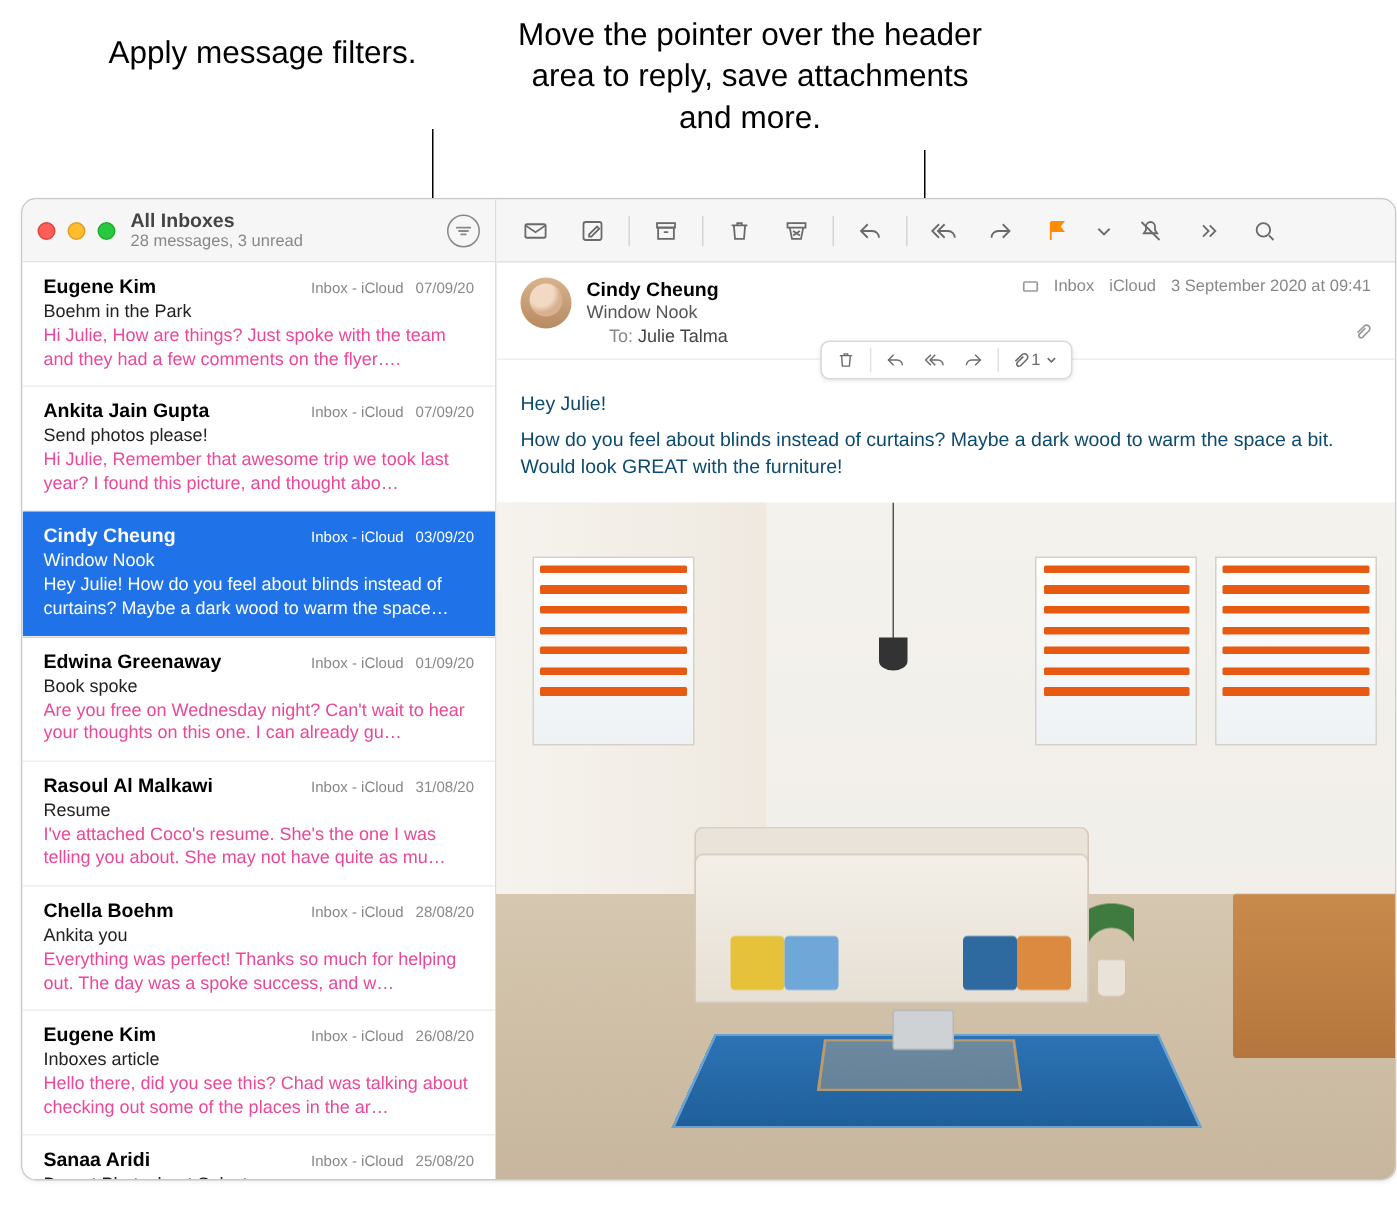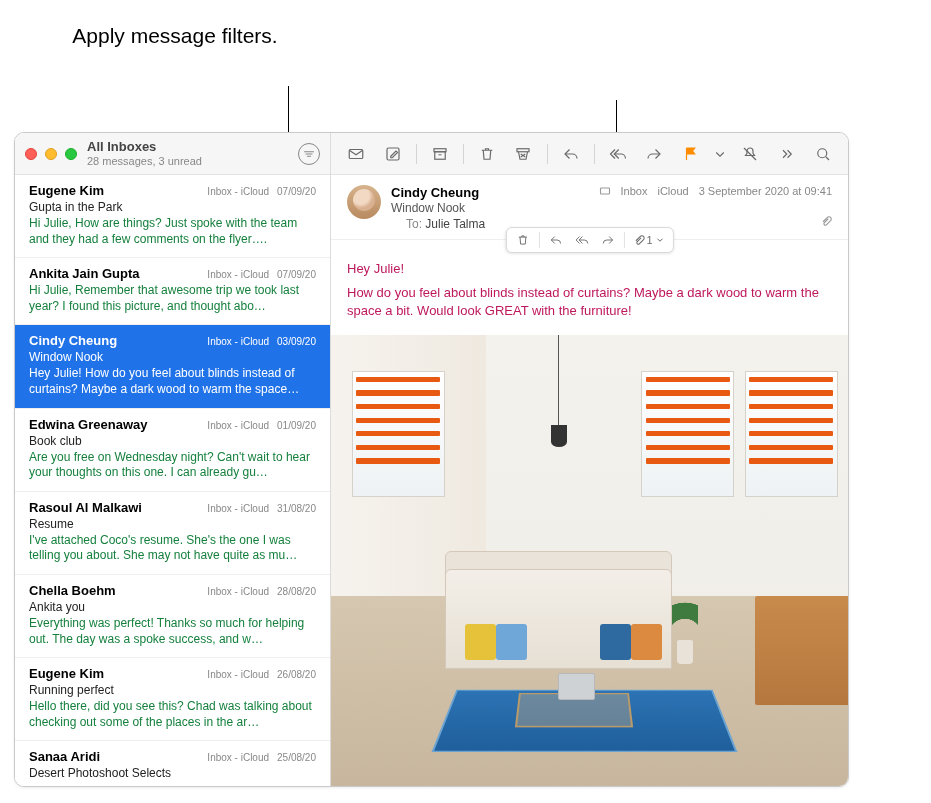--- a/index.html
+++ b/index.html
@@ -15,21 +15,21 @@
   .callout-text { font-size: 21px; color: #000; text-align: center; line-height: 1.3; }
   .callout-left { position: absolute; top: 22px; left: 60px; width: 230px; }
   .callout-right { position: absolute; top: 10px; left: 335px; width: 330px; }
   .callout-line-left { position: absolute; top: 86px; left: 288px; width: 1px; height: 55px; background: #000; }
   .callout-line-right { position: absolute; top: 100px; left: 616px; width: 1px; height: 170px; background: #000; }
 
   .app-window {
     position: absolute;
     top: 132px;
     left: 14px;
-    width: 835px;
+    width: 917px;
     height: 655px;
     border: 1px solid #c9c9c9;
     border-radius: 10px;
     overflow: hidden;
     background: #fff;
     box-shadow: 0 1px 3px rgba(0,0,0,0.08);
     display: flex;
   }
 
   .sidebar {
@@ -61,21 +61,21 @@
     width: 22px; height: 22px; border-radius: 50%;
     border: 1.5px solid #888; display: flex; align-items: center; justify-content: center;
   }
 
   .msg-list { flex: 1; overflow: hidden; background: #fff; }
   .msg-item { padding: 8px 14px 10px; border-bottom: 1px solid #eee; font-size: 12px; }
   .msg-line1 { display: flex; justify-content: space-between; align-items: baseline; }
   .msg-sender { font-weight: 700; font-size: 13px; color: #000; }
   .msg-meta { display: flex; gap: 8px; font-size: 10px; color: #888; }
   .msg-subject { font-size: 12px; color: #222; margin-top: 2px; }
-  .msg-preview { font-size: 12px; color: #15803d; margin-top: 2px; line-height: 1.3; max-height: 2.6em; overflow: hidden; }
+  .msg-preview { font-size: 12px; color: #ec4899; margin-top: 2px; line-height: 1.3; max-height: 2.6em; overflow: hidden; }
   .msg-item.selected { background: #1f72e8; color: #fff; }
   .msg-item.selected .msg-sender,
   .msg-item.selected .msg-subject,
   .msg-item.selected .msg-preview,
   .msg-item.selected .msg-meta { color: #fff; }
 
   .content { flex: 1; display: flex; flex-direction: column; min-width: 0; }
   .toolbar {
     height: 42px; border-bottom: 1px solid #e2e2e2; background: #f6f6f6;
     display: flex; align-items: center; padding: 0 8px; gap: 2px;
@@ -106,21 +106,21 @@
     position: absolute; left: 50%; transform: translateX(-50%); bottom: -14px;
     background: #fff; border: 1px solid #d9d9d9; border-radius: 6px;
     height: 26px; display: flex; align-items: center; padding: 0 4px; gap: 2px;
     box-shadow: 0 1px 3px rgba(0,0,0,0.1);
   }
   .hb-btn { width: 24px; height: 22px; display:flex; align-items:center; justify-content:center; color:#6a6a6a; }
   .hb-btn svg { width: 14px; height: 14px; stroke: currentColor; stroke-width: 1.6; fill: none; }
   .hb-sep { width: 1px; height: 16px; background: #e2e2e2; margin: 0 2px; }
   .hb-att { font-size: 11px; color: #6a6a6a; display:flex; align-items:center; gap:2px; padding: 0 4px; }
 
-  .msg-body { padding: 20px 16px 8px; font-size: 13px; color: #be185d; line-height:1.4; }
+  .msg-body { padding: 20px 16px 8px; font-size: 13px; color: #0c4a6e; line-height:1.4; }
   .msg-body p { margin-bottom: 6px; }
 
   .photo { flex: 1; min-height: 0; position: relative; overflow: hidden; background: linear-gradient(#f4f2ed 0%, #efece7 100%);}
   
   .room-wall-left { position:absolute; left:0; top:0; width:30%; height:100%; background: linear-gradient(90deg,#f6f3ee,#efe9e0); }
   .room-floor { position:absolute; left:-10%; right:-10%; bottom:0; height:42%; background: linear-gradient(#d6c7b0,#c7b69d); transform: perspective(400px) rotateX(6deg); transform-origin: top; }
   .rug { position:absolute; left:22%; bottom:3%; width:54%; height:24%; background: linear-gradient(#2d74b5,#1f5f9c); border: 2px solid #6aa3d1; transform: perspective(500px) rotateX(55deg); }
   .sofa { position:absolute; left:22%; bottom:26%; width:44%; height:22%; background: linear-gradient(#f3efe8,#e6dfd4); border-radius: 6px 6px 0 0; border:1px solid #d3c8b9;}
   .sofa-back { position:absolute; left:22%; bottom:42%; width:44%; height:10%; background:#e9e3d9; border-radius:6px 6px 0 0; border:1px solid #d3c8b9;}
   .sideboard { position:absolute; right:0; bottom:18%; width:18%; height:24%; background: linear-gradient(#c98b4c,#b5773d); border-radius: 2px 0 0 2px; }
@@ -148,20 +148,21 @@
   .pillow.p1 { left:26%; background:#e6c23a; }
   .pillow.p2 { left:32%; background:#6fa8d8; }
   .pillow.p3 { left:52%; background:#2e6aa0; }
   .pillow.p4 { left:58%; background:#dc8a3f; }
 </style>
 </head>
 <body>
 
 <div class="callouts">
   <div class="callout-text callout-left">Apply message filters.</div>
+  <div class="callout-text callout-right">Move the pointer over the header area to reply, save attachments and more.</div>
   <div class="callout-line-left"></div>
   <div class="callout-line-right"></div>
 </div>
 
 <div class="app-window">
 
   <div class="sidebar">
     <div class="sidebar-header">
       <div class="traffic-lights">
         <div class="tl tl-red"></div>
@@ -181,31 +182,32 @@
 
     <div class="msg-list" id="msg-list">
         <div class="msg-item">
           <div class="msg-line1">
             <span class="msg-sender">Eugene Kim</span>
             <span class="msg-meta">
               <span>Inbox - iCloud</span>
               <span>07/09/20</span>
             </span>
           </div>
-          <div class="msg-subject">Gupta in the Park</div>
+          <div class="msg-subject">Boehm in the Park</div>
           <div class="msg-preview">Hi Julie, How are things? Just spoke with the team and they had a few comments on the flyer….</div>
         </div>
         <div class="msg-item">
           <div class="msg-line1">
             <span class="msg-sender">Ankita Jain Gupta</span>
             <span class="msg-meta">
               <span>Inbox - iCloud</span>
               <span>07/09/20</span>
             </span>
           </div>
+          <div class="msg-subject">Send photos please!</div>
           <div class="msg-preview">Hi Julie, Remember that awesome trip we took last year? I found this picture, and thought abo…</div>
         </div>
         <div class="msg-item selected">
           <div class="msg-line1">
             <span class="msg-sender">Cindy Cheung</span>
             <span class="msg-meta">
               <span>Inbox - iCloud</span>
               <span>03/09/20</span>
             </span>
           </div>
@@ -213,21 +215,21 @@
           <div class="msg-preview">Hey Julie! How do you feel about blinds instead of curtains? Maybe a dark wood to warm the space…</div>
         </div>
         <div class="msg-item">
           <div class="msg-line1">
             <span class="msg-sender">Edwina Greenaway</span>
             <span class="msg-meta">
               <span>Inbox - iCloud</span>
               <span>01/09/20</span>
             </span>
           </div>
-          <div class="msg-subject">Book club</div>
+          <div class="msg-subject">Book spoke</div>
           <div class="msg-preview">Are you free on Wednesday night? Can't wait to hear your thoughts on this one. I can already gu…</div>
         </div>
         <div class="msg-item">
           <div class="msg-line1">
             <span class="msg-sender">Rasoul Al Malkawi</span>
             <span class="msg-meta">
               <span>Inbox - iCloud</span>
               <span>31/08/20</span>
             </span>
           </div>
@@ -246,21 +248,21 @@
           <div class="msg-preview">Everything was perfect! Thanks so much for helping out. The day was a spoke success, and w…</div>
         </div>
         <div class="msg-item">
           <div class="msg-line1">
             <span class="msg-sender">Eugene Kim</span>
             <span class="msg-meta">
               <span>Inbox - iCloud</span>
               <span>26/08/20</span>
             </span>
           </div>
-          <div class="msg-subject">Running perfect</div>
+          <div class="msg-subject">Inboxes article</div>
           <div class="msg-preview">Hello there, did you see this? Chad was talking about checking out some of the places in the ar…</div>
         </div>
         <div class="msg-item">
           <div class="msg-line1">
             <span class="msg-sender">Sanaa Aridi</span>
             <span class="msg-meta">
               <span>Inbox - iCloud</span>
               <span>25/08/20</span>
             </span>
           </div>

